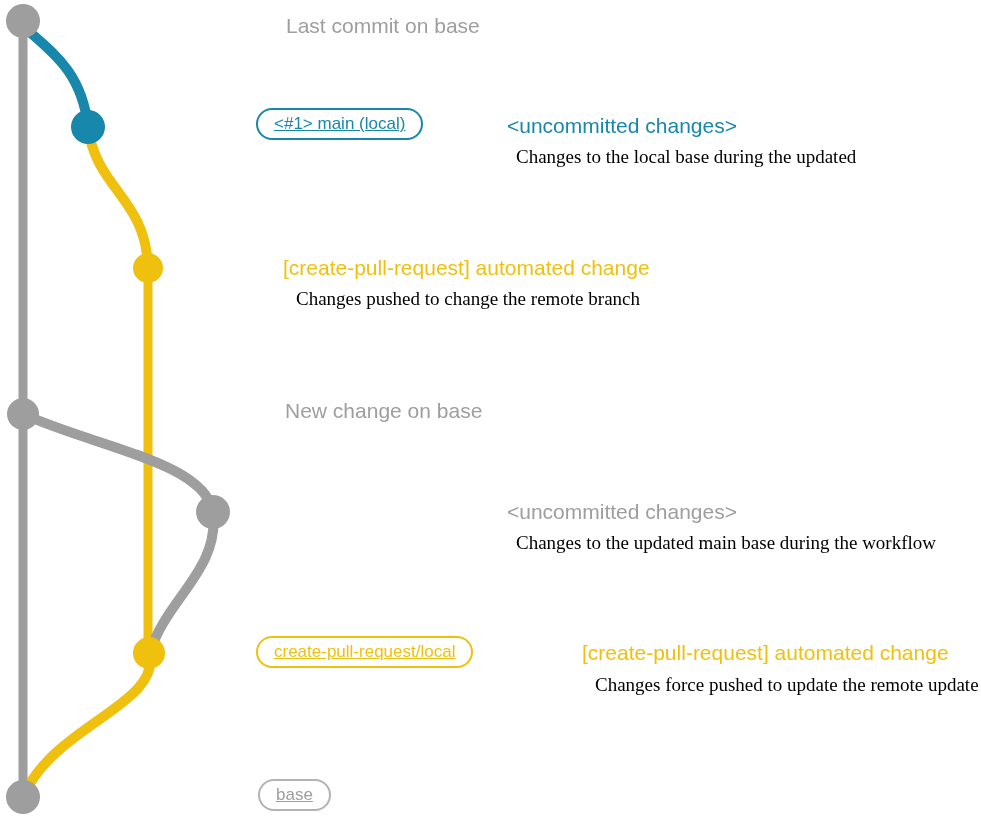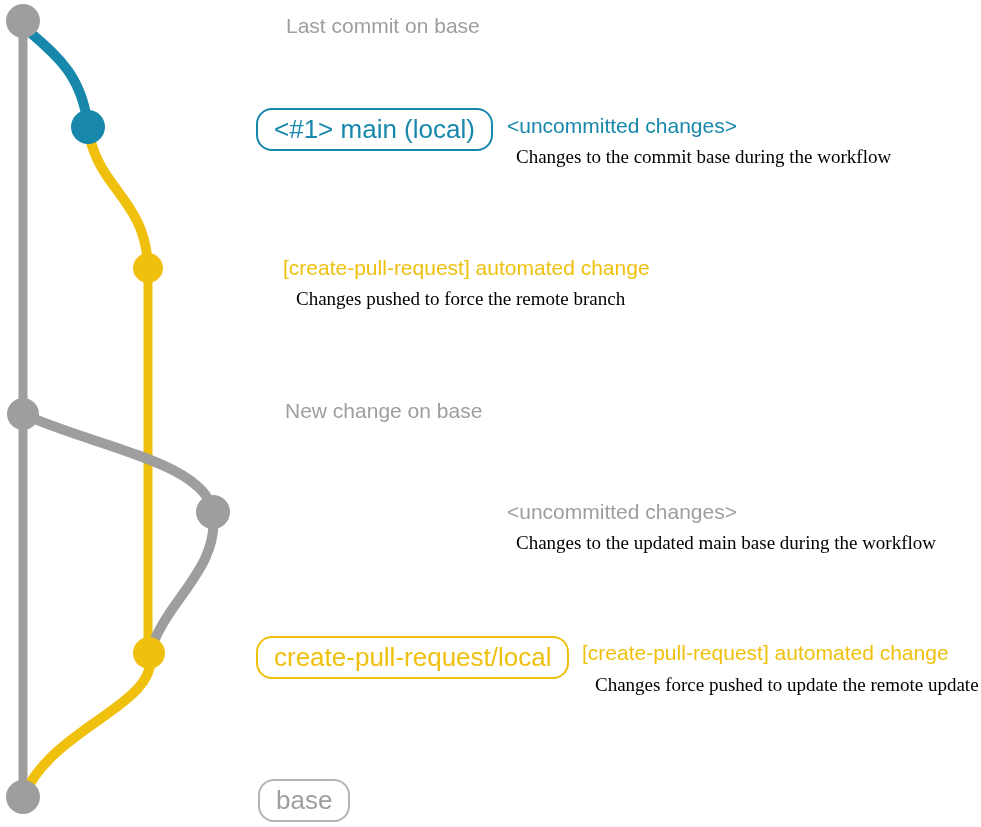--- a/index.html
+++ b/index.html
@@ -21,24 +21,25 @@
   .gray   { color: var(--color-gray); }
   .blue   { color: var(--color-blue); }
   .yellow { color: var(--color-yellow); }
   .pill {
     position: absolute;
     display: inline-block;
     border: 2px solid;
     border-radius: 16px;
     padding: 4px 16px;
     font-family: "Liberation Sans", sans-serif;
-    font-size: 26px;
+    font-size: 17px;
     line-height: 1.2;
     white-space: nowrap;
     background: #ffffff;
+    text-decoration: underline;
   }
   .pill.blue   { border-color: var(--color-blue);   color: var(--color-blue); }
   .pill.yellow { border-color: var(--color-yellow); color: var(--color-yellow); }
   .pill.grayb  { border-color: var(--color-gray_border); color: var(--color-gray); }
   svg { position: absolute; left: 0; top: 0; }
 </style>
 </head>
 <body>
 
 <div class="canvas">
@@ -65,24 +66,24 @@
     <circle cx="23" cy="414" r="16" fill="var(--color-gray)"></circle>
     <circle cx="213" cy="512" r="17" fill="var(--color-gray)"></circle>
     <circle cx="149" cy="653" r="16" fill="var(--color-yellow)"></circle>
     <circle cx="23" cy="797" r="17" fill="var(--color-gray)"></circle>
   </svg>
 
   <div class="txt sans gray" style="left:258px; top:14px;">Last commit on base</div>
 
   <div class="pill blue" style="left:256px; top:108px;">&lt;#1&gt; main (local)</div>
   <div class="txt sans blue" style="left:479px; top:114px;">&lt;uncommitted changes&gt;</div>
-  <div class="txt serif" style="left:488px; top:146px;">Changes to the commit base during the workflow</div>
+  <div class="txt serif" style="left:488px; top:146px;">Changes to the local base during the updated</div>
 
   <div class="txt sans yellow" style="left:255px; top:256px;">[create-pull-request] automated change</div>
-  <div class="txt serif" style="left:268px; top:288px;">Changes pushed to force the remote branch</div>
+  <div class="txt serif" style="left:268px; top:288px;">Changes pushed to change the remote branch</div>
 
   <div class="txt sans gray" style="left:257px; top:399px;">New change on base</div>
 
   <div class="txt sans gray" style="left:479px; top:500px;">&lt;uncommitted changes&gt;</div>
   <div class="txt serif" style="left:488px; top:532px;">Changes to the updated main base during the workflow</div>
 
   <div class="pill yellow" style="left:256px; top:636px;">create-pull-request/local</div>
   <div class="txt sans yellow" style="left:554px; top:641px;">[create-pull-request] automated change</div>
   <div class="txt serif" style="left:567px; top:674px;">Changes force pushed to update the remote update</div>
 

